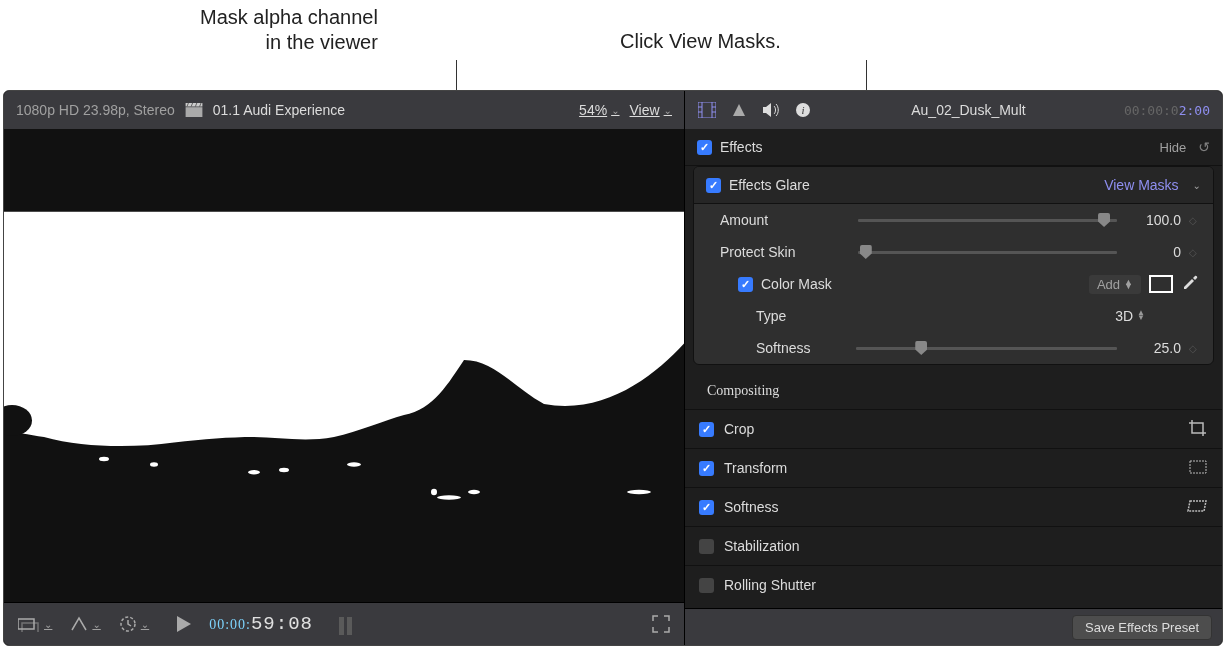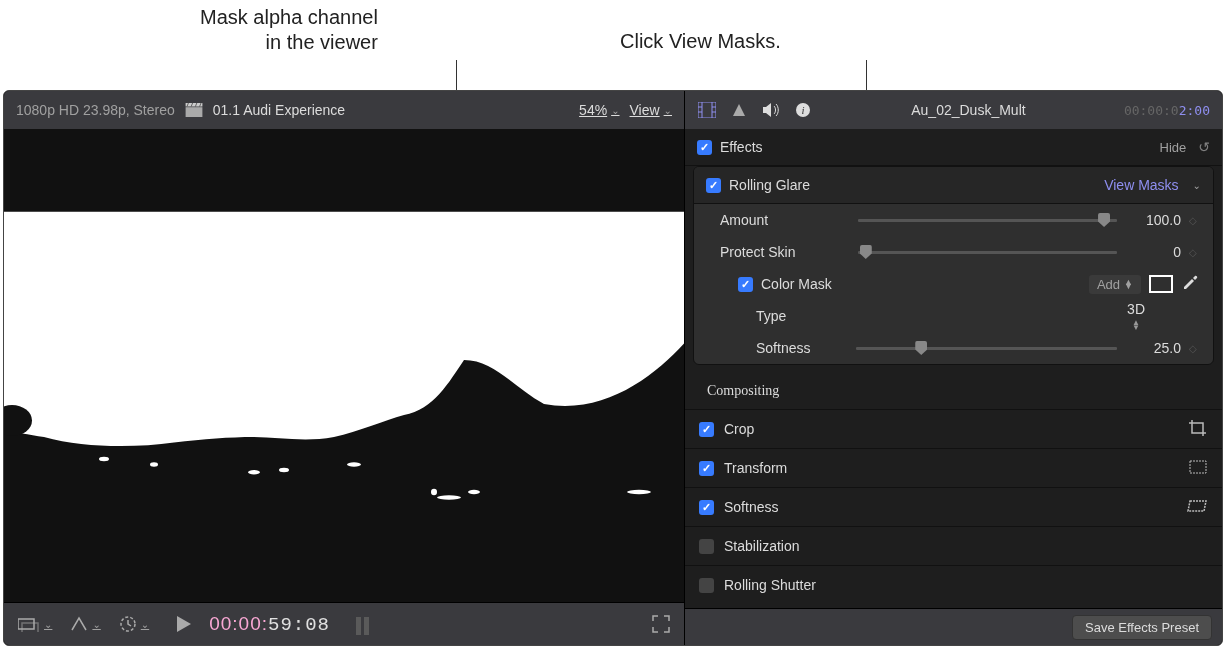--- a/index.html
+++ b/index.html
@@ -49,21 +49,21 @@
     position:relative; flex:1; background:#121212; overflow:hidden;
   }
   .alpha-image { position:absolute; inset:0;}
   .alpha-image svg { width:100%; height:100%;}
 
   .transport {
     height:42px; display:flex; align-items:center; gap:18px; padding:0 14px;
     background:var(--bg-header); color:var(--text-dim); font-size:14px; border-top:1px solid #000;
   }
   .transport .icon, .titlebar .icon { display:inline-flex; align-items:center; cursor:pointer;text-decoration:underline;}
-  .tc-dim { color:#f9a8d4; font-family: Liberation Sans, sans-serif; font-size:19px; letter-spacing:1px;}
+  .tc-dim { color:#7dd3fc; font-family: Liberation Serif, serif; font-size:14px; letter-spacing:1px;}
   .tc-bright { color:#e0e0e0; font-family: "Menlo","Courier New",monospace; font-size:19px; letter-spacing:1px;}
 
   
   .insp-header {
     height:38px; display:flex; align-items:center; gap:12px; padding:0 12px;
     background:var(--bg-header); color:var(--text-dim); font-size:14px;
   }
   .insp-header .clip-name { flex:1; text-align:center; color:var(--text-light);}
   .insp-header .timecode { font-family:"Menlo",monospace; font-size:13px; color:#666;}
   .insp-header .timecode .end { color:var(--accent-purple);}
@@ -296,21 +296,21 @@
         <span class="chk on"></span>
         <span class="title">Effects</span>
         <span class="fill"></span>
         <span class="hide">Hide</span>
         <span class="reset-icon">↺</span>
       </div>
 
       <div class="effect-box">
         <div class="sect-head sub">
           <span class="chk on"></span>
-          <span class="title">Rolling Glare</span>
+          <span class="title">Effects Glare</span>
           <span class="fill"></span>
           <span class="link">View Masks</span>
           <span class="chev" style="color:var(--text-dim);margin-left:6px;">⌄</span>
         </div>
 
         <div class="param-row">
           <span class="param-label">Amount</span>
           <div class="param-ctrl">
             <div class="slider-track">
                 <div class="slider-thumb" style="left:95%"></div>
@@ -341,21 +341,21 @@
             <span class="eyedrop">
               <svg width="18" height="18" viewBox="0 0 18 18">
                   <path d="M3 15 L3 13 L11 5 L13 7 L5 15 Z M12 4 L14 6 L16 4 C17 3 15 1 14 2 Z" fill="#ddd"></path>
                 </svg>
             </span>
           </div>
         </div>
         <div class="param-row indent2">
           <span class="param-label" style="flex:0 0 92px;">Type</span>
           <div class="param-ctrl" style="justify-content:flex-end;padding-right:54px;">
-            <span style="color:var(--text-light);display:inline-flex;align-items:center;gap:4px;flex-direction:column;">
+            <span style="color:var(--text-light);display:inline-flex;align-items:center;gap:4px;">
               <span>3D</span>
               <span style="font-size:8px;line-height:0.6;color:#999;">▲<br>▼</span>
             </span>
           </div>
         </div>
         <div class="param-row indent2">
           <span class="param-label" style="flex:0 0 92px;">Softness</span>
           <div class="param-ctrl">
             <div class="slider-track">
                 <div class="slider-thumb" style="left:25%"></div>

